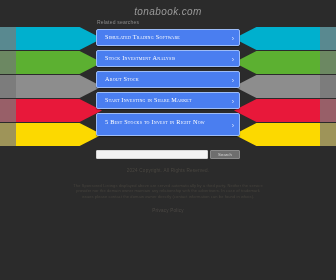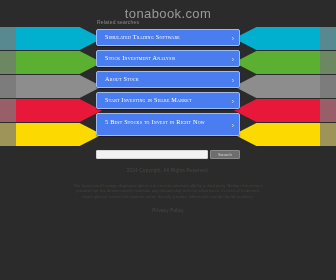--- a/index.html
+++ b/index.html
@@ -14,23 +14,24 @@
     width:336px; height:280px;
     background:#2b2b2b;
     overflow:hidden;
   }
 
   
   .site-title {
     position:absolute; top:6px; left:0; width:336px;
     text-align:center;
     font-family:"Liberation Sans", sans-serif;
-    font-size:13px;
+    font-size:10px;
     letter-spacing:.4px;
     color:#9a9a9a;
+    font-style:italic;
   }
   .related-label {
     position:absolute; top:19px; left:97px;
     font-family:"Liberation Sans", sans-serif;
     font-size:5px;
     color:#8a8a8a;
     letter-spacing:.2px;
   }
 
   

